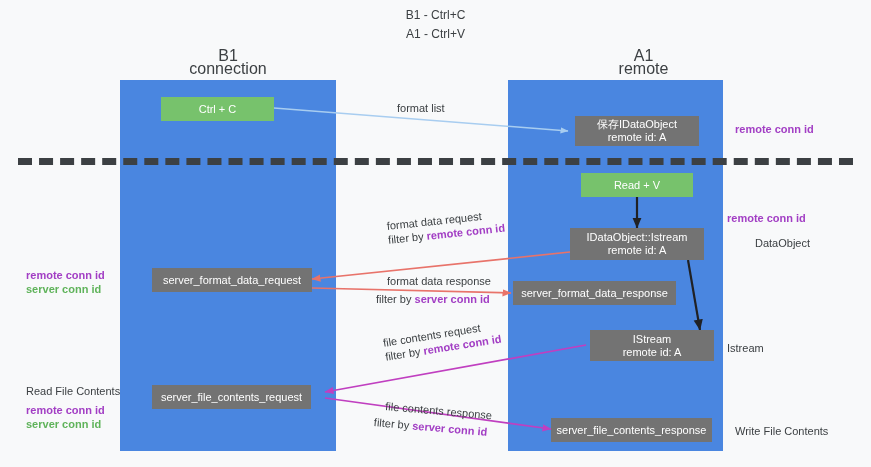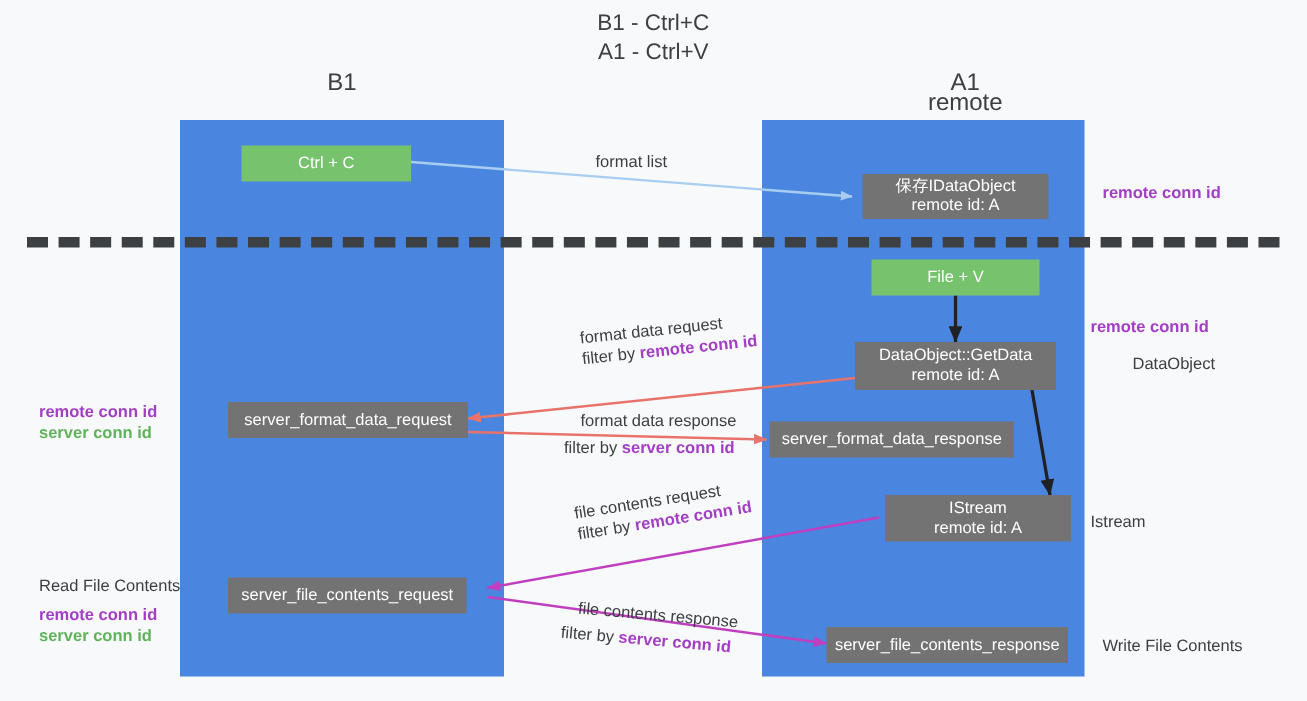--- a/index.html
+++ b/index.html
@@ -8,21 +8,21 @@
     background:#f8f9fa;
     font-family:"Liberation Sans","DejaVu Sans",sans-serif;
     color:#3c4043;
   }
   .stage{position:absolute;inset:0;}
   .abs{position:absolute;}
 
   
   .title{
     left:0;top:6px;width:871px;text-align:center;
-    font-size:15px;line-height:19px;color:#3c4043;
+    font-size:12px;line-height:19px;color:#3c4043;
   }
 
   
   .colhead{
     text-align:center;font-size:16px;line-height:13px;color:#3c4043;
   }
 
   
   .lane{background:#4a86e0;}
 
@@ -60,20 +60,21 @@
 
 <div class="stage">
 
   <div class="abs title">
     <div>B1 - Ctrl+C</div>
     <div>A1 - Ctrl+V</div>
   </div>
 
   <div class="abs colhead" style="left:120px;top:49px;width:216px;">
     <div>B1</div>
+    <div>connection</div>
   </div>
   <div class="abs colhead" style="left:536px;top:49px;width:215px;">
     <div>A1</div>
     <div>remote</div>
   </div>
 
   <div class="abs lane" style="left:120px;top:80px;width:216px;height:371px;"></div>
   <div class="abs lane" style="left:508px;top:80px;width:215px;height:371px;"></div>
 
   <svg class="lines">
@@ -112,25 +113,25 @@
   <div class="abs box green" style="left:161px;top:97px;width:113px;height:24px;">
     <span>Ctrl + C</span>
   </div>
 
   <div class="abs box orange" style="left:575px;top:116px;width:124px;height:30px;flex-direction:column;">
     <span>保存IDataObject</span>
     <span>remote id: A</span>
   </div>
 
   <div class="abs box green" style="left:581px;top:173px;width:112px;height:24px;">
-    <span>File + V</span>
+    <span>Read + V</span>
   </div>
 
   <div class="abs box orange" style="left:570px;top:228px;width:134px;height:32px;flex-direction:column;">
-    <span>DataObject::GetData</span>
+    <span>IDataObject::Istream</span>
     <span>remote id: A</span>
   </div>
 
   <div class="abs box orange" style="left:152px;top:268px;width:160px;height:24px;">
     <span>server_format_data_request</span>
   </div>
 
   <div class="abs box orange" style="left:513px;top:281px;width:163px;height:24px;">
     <span>server_format_data_response</span>
   </div>

